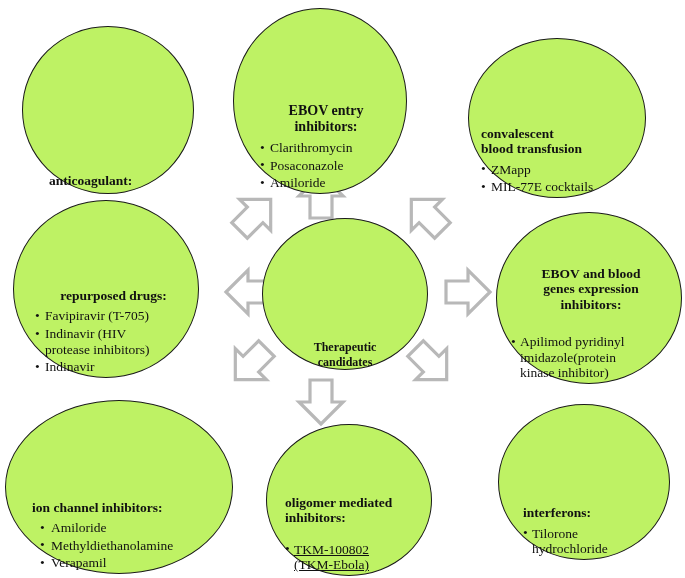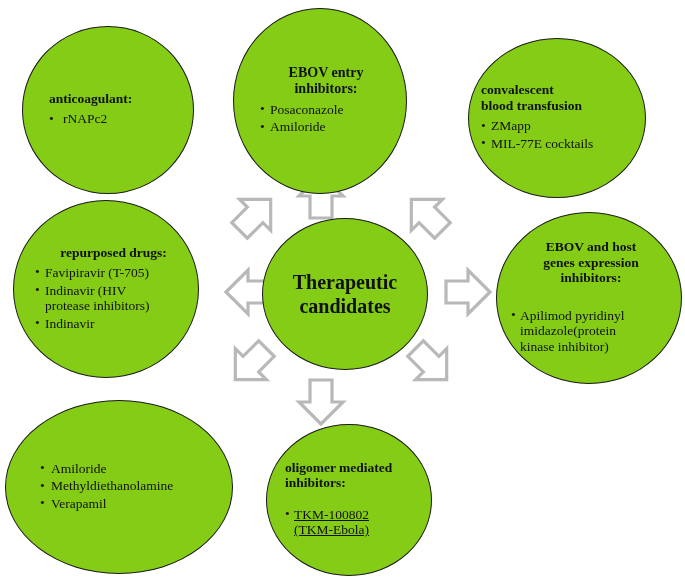--- a/index.html
+++ b/index.html
@@ -14,24 +14,24 @@
     background: #ffffff;
     overflow: hidden;
     font-family: "Liberation Serif", "DejaVu Serif", serif;
     color: #111111;
   }
   .node {
     position: absolute;
     box-sizing: border-box;
     border: 1.6px solid #1a1a1a;
     border-radius: 50%;
-    background: #84cc16;
+    background: #bef264;
     display: flex;
     flex-direction: column;
-    justify-content: center;
+    justify-content: flex-end;
   }
   .node .inner {
     padding: 0 14px;
   }
   .node-title {
     font-weight: bold;
     font-size: 13.5px;
     line-height: 1.14;
     margin: 0 0 5px 0;
     white-space: pre-line;
@@ -70,21 +70,21 @@
   #node-convalescent .inner { padding-left: 12px; }
 
   #node-repurposed         { left: 13px;  top: 200px; width: 186px; height: 178px; }
   #node-repurposed .inner  { padding-left: 21px; }
   #node-repurposed .node-title { text-align: center; padding-left: 8px; }
 
   #node-center             { left: 262px; top: 218px; width: 166px; height: 152px; }
   #node-center .center-label {
     text-align: center;
     font-weight: bold;
-    font-size: 20px;
+    font-size: 12px;
     line-height: 1.2;
     white-space: pre-line;
   }
 
   #node-ebov-genes         { left: 496px; top: 212px; width: 186px; height: 172px; }
   #node-ebov-genes .inner  { padding-left: 14px; padding-right: 10px; }
   #node-ebov-genes .node-title { text-align: center; }
   #node-ebov-genes .node-items { margin-top: 22px; }
   #node-ebov-genes .node-items li { padding-left: 9px; }
   #node-ebov-genes .wide { letter-spacing: 0px; }
@@ -178,31 +178,29 @@
     <svg width="56" height="56" viewBox="0 0 56 56">
       <g transform="rotate(180 28 28)">
         <path d="M28 4 L50 26 L39 26 L39 48 L17 48 L17 26 L6 26 Z"></path>
       </g>
     </svg>
   </div>
 
   <div class="node" id="node-anticoagulant">
     <div class="inner">
       <div class="node-title">anticoagulant:</div>
-      <ul class="node-items">
-        <li>rNAPc2</li>
-      </ul>
     </div>
   </div>
 
   <div class="node" id="node-ebov-entry">
     <div class="inner">
       <div class="node-title">EBOV entry
 inhibitors:</div>
       <ul class="node-items">
+        <li>Clarithromycin</li>
         <li>Posaconazole</li>
         <li>Amiloride</li>
       </ul>
     </div>
   </div>
 
   <div class="node" id="node-convalescent">
     <div class="inner">
       <div class="node-title">convalescent
 blood transfusion</div>
@@ -225,46 +223,56 @@
     </div>
   </div>
 
   <div class="node" id="node-center">
     <div class="center-label">Therapeutic
 candidates</div>
   </div>
 
   <div class="node" id="node-ebov-genes">
     <div class="inner">
-      <div class="node-title">EBOV and host
+      <div class="node-title">EBOV and blood
 genes expression
 inhibitors:</div>
       <ul class="node-items">
         <li class="wide">Apilimod   pyridinyl
 imidazole(protein
 kinase inhibitor)</li>
       </ul>
     </div>
   </div>
 
   <div class="node" id="node-ion-channel">
     <div class="inner">
+      <div class="node-title">ion channel inhibitors:</div>
       <ul class="node-items">
         <li>Amiloride</li>
         <li>Methyldiethanolamine</li>
         <li>Verapamil</li>
       </ul>
     </div>
   </div>
 
   <div class="node" id="node-oligomer">
     <div class="inner">
       <div class="node-title">oligomer mediated
 inhibitors:</div>
       <ul class="node-items">
         <li>TKM-100802
 (TKM-Ebola)</li>
       </ul>
     </div>
   </div>
 
+  <div class="node" id="node-interferons">
+    <div class="inner">
+      <div class="node-title">interferons:</div>
+      <ul class="node-items">
+        <li>Tilorone
+hydrochloride</li>
+      </ul>
+    </div>
+  </div>
 
 </div>
 
 </body></html>

